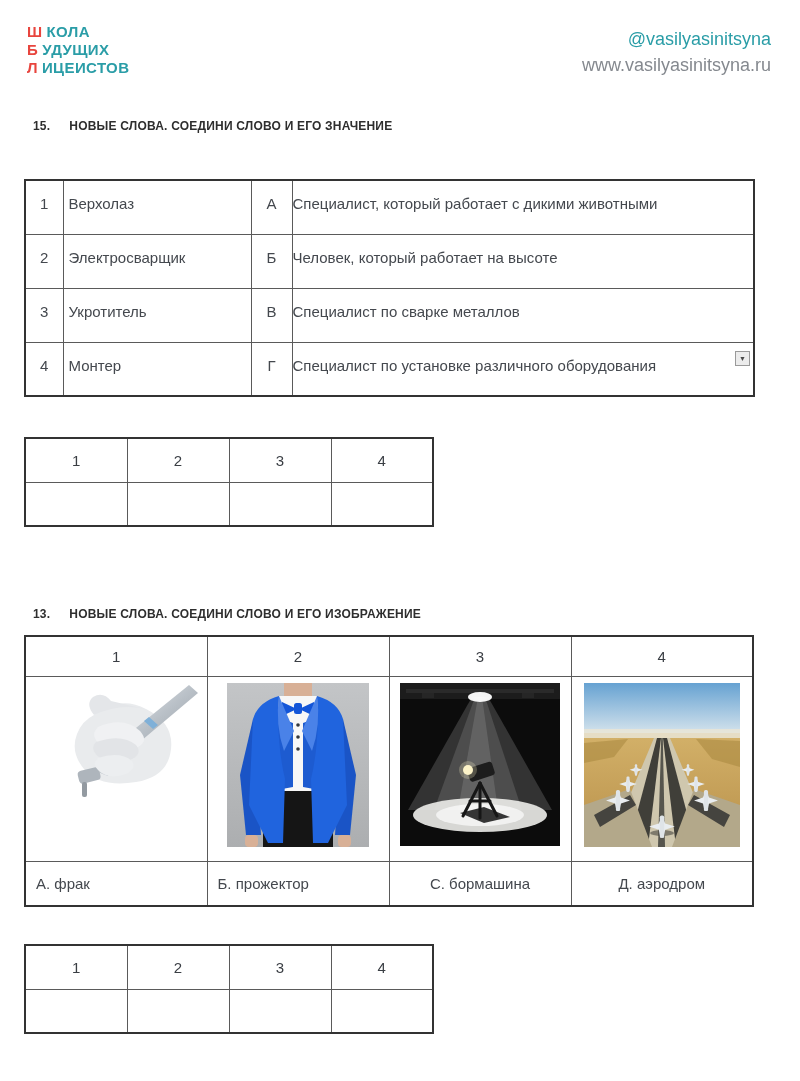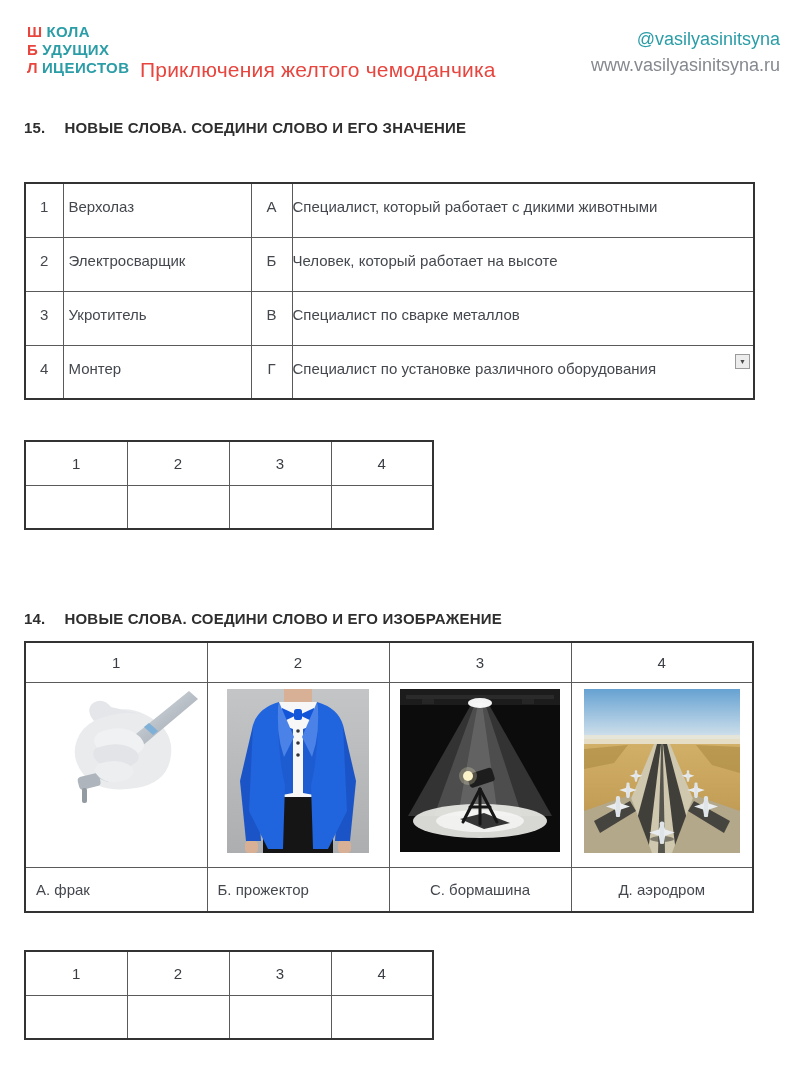--- a/index.html
+++ b/index.html
@@ -11,28 +11,28 @@
     position: relative;
     overflow: hidden;
   }
 
   
   .header { position: relative; height: 112px; padding-left: 28px; }
   .logo { position: absolute; left: 27px; top: 23px; font-weight: bold; font-size: 15px; line-height: 18px; letter-spacing: 0.4px; }
   .logo .first { color: var(--red); margin-right: 4px; }
   .logo .rest  { color: var(--teal); }
   .doc-title { position: absolute; left: 140px; top: 58px; font-size: 21px; color: var(--red); font-weight: normal; letter-spacing: 0.2px; }
-  .header-right { position: absolute; right: 20px; top: 26px; text-align: right; font-size: 18px; line-height: 26px; }
+  .header-right { position: absolute; right: 29px; top: 26px; text-align: right; font-size: 18px; line-height: 26px; }
   .handle  { color: var(--teal); }
   .website { color: #85898f; }
 
   :root { --red: #e8453e; --teal: #2a9da7; }
 
   
-  .task-heading { margin-left: 24px; font-size: 15px; font-weight: bold; color: #2e2e2e; letter-spacing: 0.2px; }
+  .task-heading { margin-left: 33px; font-size: 12px; font-weight: bold; color: #2e2e2e; letter-spacing: 0.2px; }
   .task-heading .task-num { margin-right: 19px; }
   #task15-heading { margin-top: 7px; }
   #task16-heading { margin-top: 80px; }
 
   
   table { border-collapse: collapse; table-layout: fixed; margin-left: 24px; }
   table, td { border: 1px solid #5a5a5a; }
   table { border: 2px solid #333333; }
   td { font-size: 15px; color: #44484e; background: #fff; }
 
@@ -69,21 +69,20 @@
 </style>
 </head>
 <body>
 
 <div class="header">
   <div class="logo">
     <div><span class="first">Ш</span><span class="rest">КОЛА</span></div>
     <div><span class="first">Б</span><span class="rest">УДУЩИХ</span></div>
     <div><span class="first">Л</span><span class="rest">ИЦЕИСТОВ</span></div>
   </div>
-  <div class="doc-title">Приключения желтого чемоданчика</div>
   <div class="header-right">
     <div class="handle">@vasilyasinitsyna</div>
     <div class="website">www.vasilyasinitsyna.ru</div>
   </div>
 </div>
 
 <div class="task-heading" id="task15-heading">
   <span class="task-num">15.</span><span>НОВЫЕ СЛОВА. СОЕДИНИ СЛОВО И ЕГО ЗНАЧЕНИЕ</span>
 </div>
 
@@ -129,21 +128,21 @@
   <tr>
     <td></td>
     <td></td>
     <td></td>
     <td></td>
   </tr>
 </tbody>
   </table>
 
 <div class="task-heading" id="task16-heading">
-  <span class="task-num">14.</span><span>НОВЫЕ СЛОВА. СОЕДИНИ СЛОВО И ЕГО ИЗОБРАЖЕНИЕ</span>
+  <span class="task-num">13.</span><span>НОВЫЕ СЛОВА. СОЕДИНИ СЛОВО И ЕГО ИЗОБРАЖЕНИЕ</span>
 </div>
 
 <table id="pic-table">
   <tbody>
       <tr>
     <td class="pic-num">1</td>
     <td class="pic-num">2</td>
     <td class="pic-num">3</td>
     <td class="pic-num">4</td>
   </tr>

